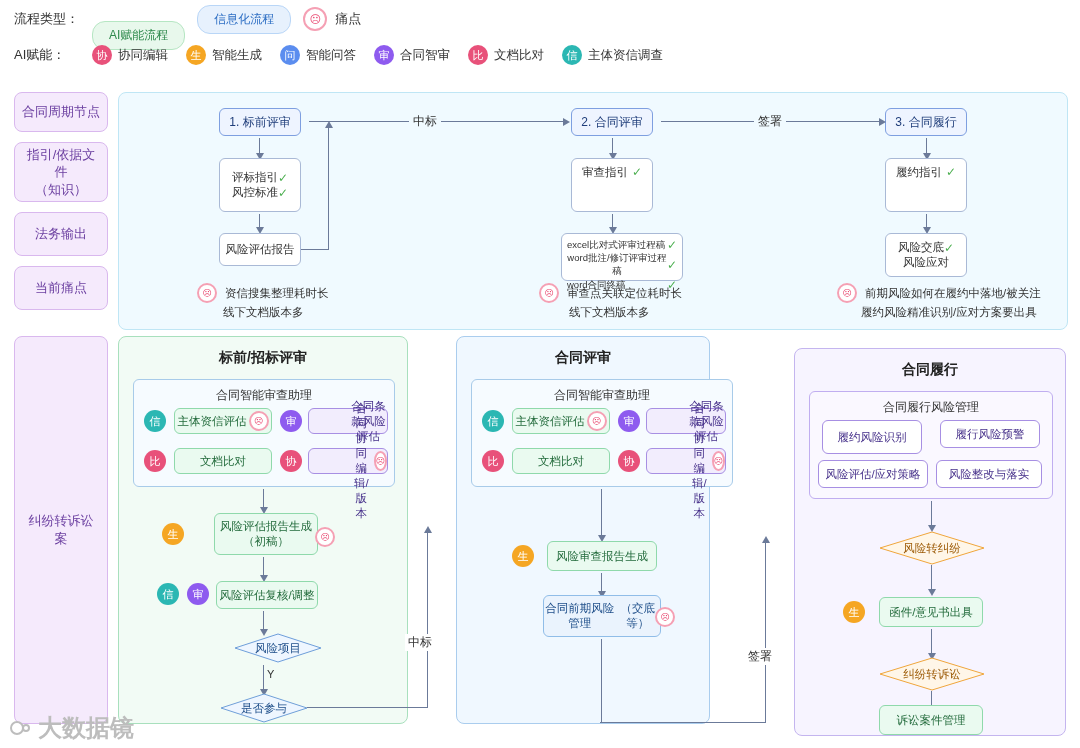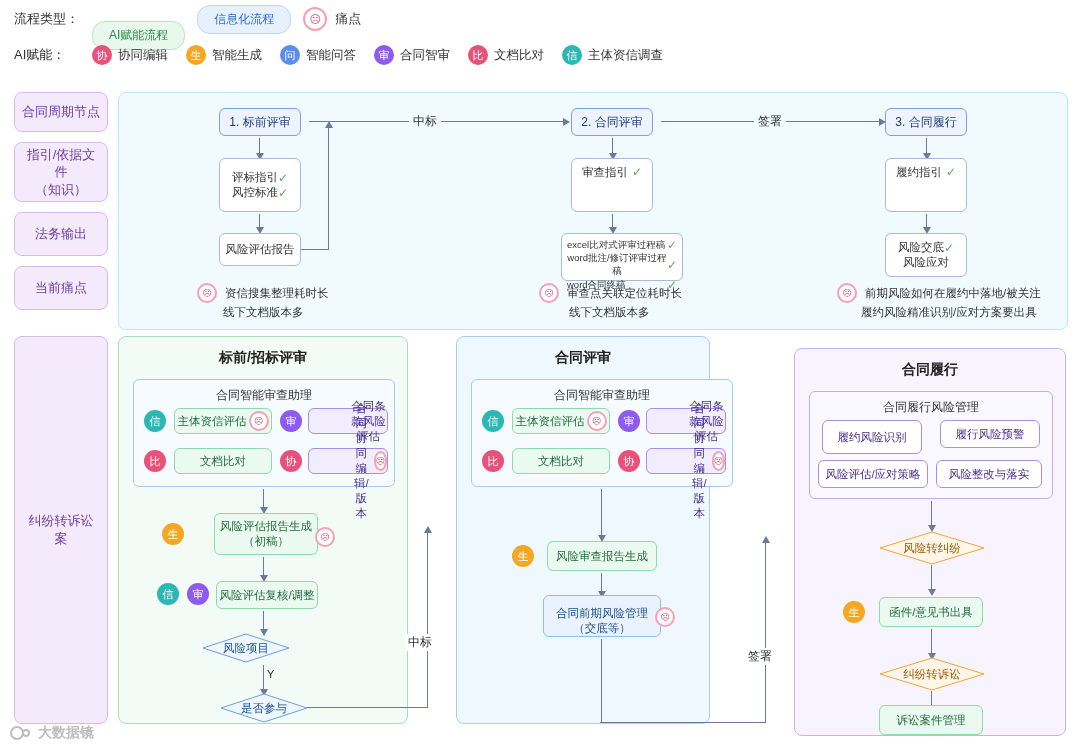--- a/index.html
+++ b/index.html
@@ -89,21 +89,21 @@
     font-size:11.5px;}
   .dia-inner{transform:rotate(45deg);width:100%;height:100%;position:absolute;left:0;top:0;box-sizing:border-box;}
   .dia-blue .dia-inner{background:#eef6ff;border:1px solid #6f9fd8;}
   .dia-txt{position:relative;z-index:2;white-space:nowrap;}
   .dia-orange .dia-txt{color:#9c5a06;}
   .dia-blue .dia-txt{color:#1f4f8a;}
 
   .pain-sm{position:absolute;width:16px;height:16px;border-radius:50%;border:2px solid #f5a0b4;color:#e8456e;
     font-size:9px;display:flex;align-items:center;justify-content:center;background:#fff;}
 
-  .watermark{position:absolute;left:8px;bottom:4px;display:flex;align-items:center;color:#bdbdbd;font-size:14px;font-weight:bold;}
+  .watermark{position:absolute;left:8px;bottom:4px;display:flex;align-items:center;color:#bdbdbd;font-size:24px;font-weight:bold;}
   .multiline{line-height:1.35;}
 </style>
 </head>
 <body>
 
 <div class="legend-row" id="legend1">
   <div class="legend-label">流程类型：</div>
   <div class="pill green">AI赋能流程</div>
   <div class="pill blue">信息化流程</div>
   <div class="pain-dot">☹</div>
@@ -302,21 +302,21 @@
   <div class="arrow" style="left:144px;top:220px;width:1px;height:20px;"></div>
   <div class="arrowhead ah-down" style="left:141px;top:238px;"></div>
 
   <div class="mini" style="left:38px;top:246px;background:#2bb7b3;">信</div>
   <div class="mini" style="left:68px;top:246px;background:#8e5bef;">审</div>
   <div class="chip chip-green" style="left:97px;top:244px;width:102px;height:28px;">风险评估复核/调整</div>
 
   <div class="arrow" style="left:144px;top:274px;width:1px;height:20px;"></div>
   <div class="arrowhead ah-down" style="left:141px;top:292px;"></div>
 
-  <div class="diamond dia-blue" style="left:83px;top:296px;width:88px;height:30px;">
+  <div class="diamond dia-blue" style="left:115px;top:296px;width:88px;height:30px;">
     <div class="dia-inner" style="transform:none;border-radius:0;clip-path:polygon(50% 0,100% 50%,50% 100%,0 50%);border:none;background:#eef6ff;box-shadow:none;"></div>
     <svg width="88" height="30" style="position:absolute;left:0;top:0;">
       <polygon points="44,1 87,15 44,29 1,15" fill="#eef6ff" stroke="#6f9fd8" stroke-width="1"></polygon>
     </svg>
     <span class="dia-txt">风险项目</span>
   </div>
 
   <div class="arrow" style="left:144px;top:328px;width:1px;height:28px;"></div>
   <div class="arrowhead ah-down" style="left:141px;top:352px;"></div>
   <div style="position:absolute;left:148px;top:331px;font-size:11px;color:#333;">Y</div>
@@ -361,21 +361,21 @@
 
   <div class="arrow" style="left:144px;top:152px;width:1px;height:50px;"></div>
   <div class="arrowhead ah-down" style="left:141px;top:198px;"></div>
 
   <div class="mini" style="left:55px;top:208px;background:#f5a623;">生</div>
   <div class="chip chip-green" style="left:90px;top:204px;width:110px;height:30px;">风险审查报告生成</div>
 
   <div class="arrow" style="left:144px;top:236px;width:1px;height:22px;"></div>
   <div class="arrowhead ah-down" style="left:141px;top:254px;"></div>
 
-  <div class="chip chip-blue" style="left:86px;top:258px;width:118px;height:42px;flex-direction:column;justify-content:flex-end;">
+  <div class="chip chip-blue" style="left:86px;top:258px;width:118px;height:42px;flex-direction:row;">
     <span>合同前期风险管理</span>
     <span>（交底等）</span>
   </div>
   <div class="pain-sm" style="left:198px;top:270px;">☹</div>
 
   <div class="arrow" style="left:144px;top:302px;width:1px;height:84px;"></div>
 </div>
 
 <div class="arrow" style="left:600px;top:722px;width:165px;height:1px;"></div>
 <div class="arrow" style="left:765px;top:542px;width:1px;height:181px;"></div>

